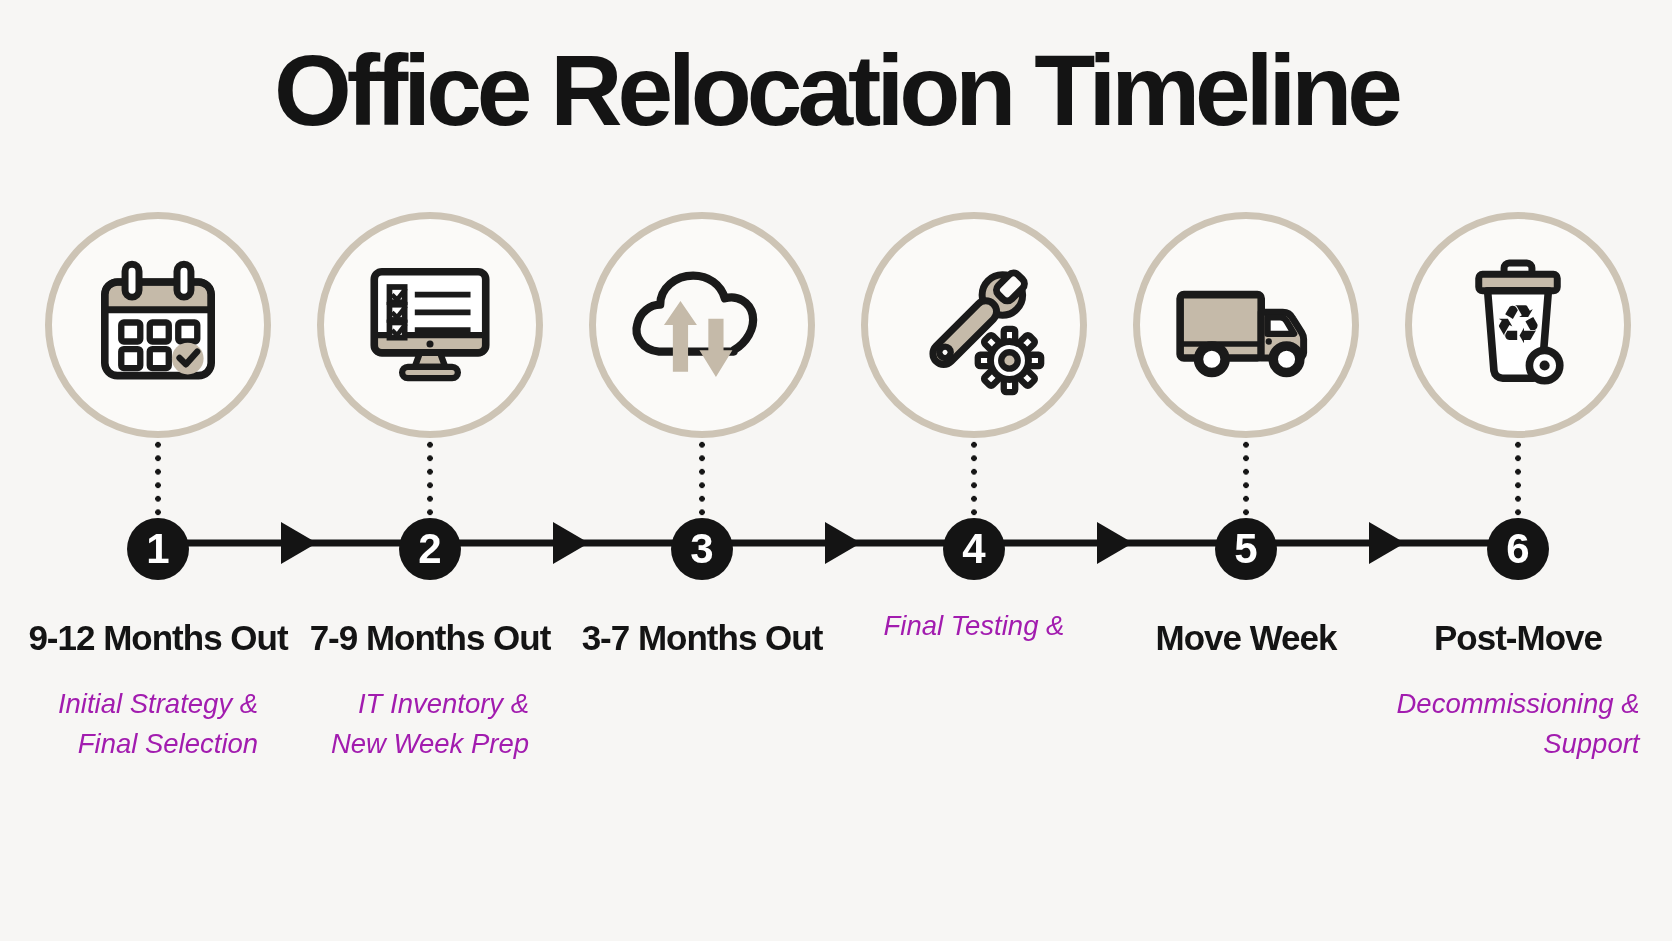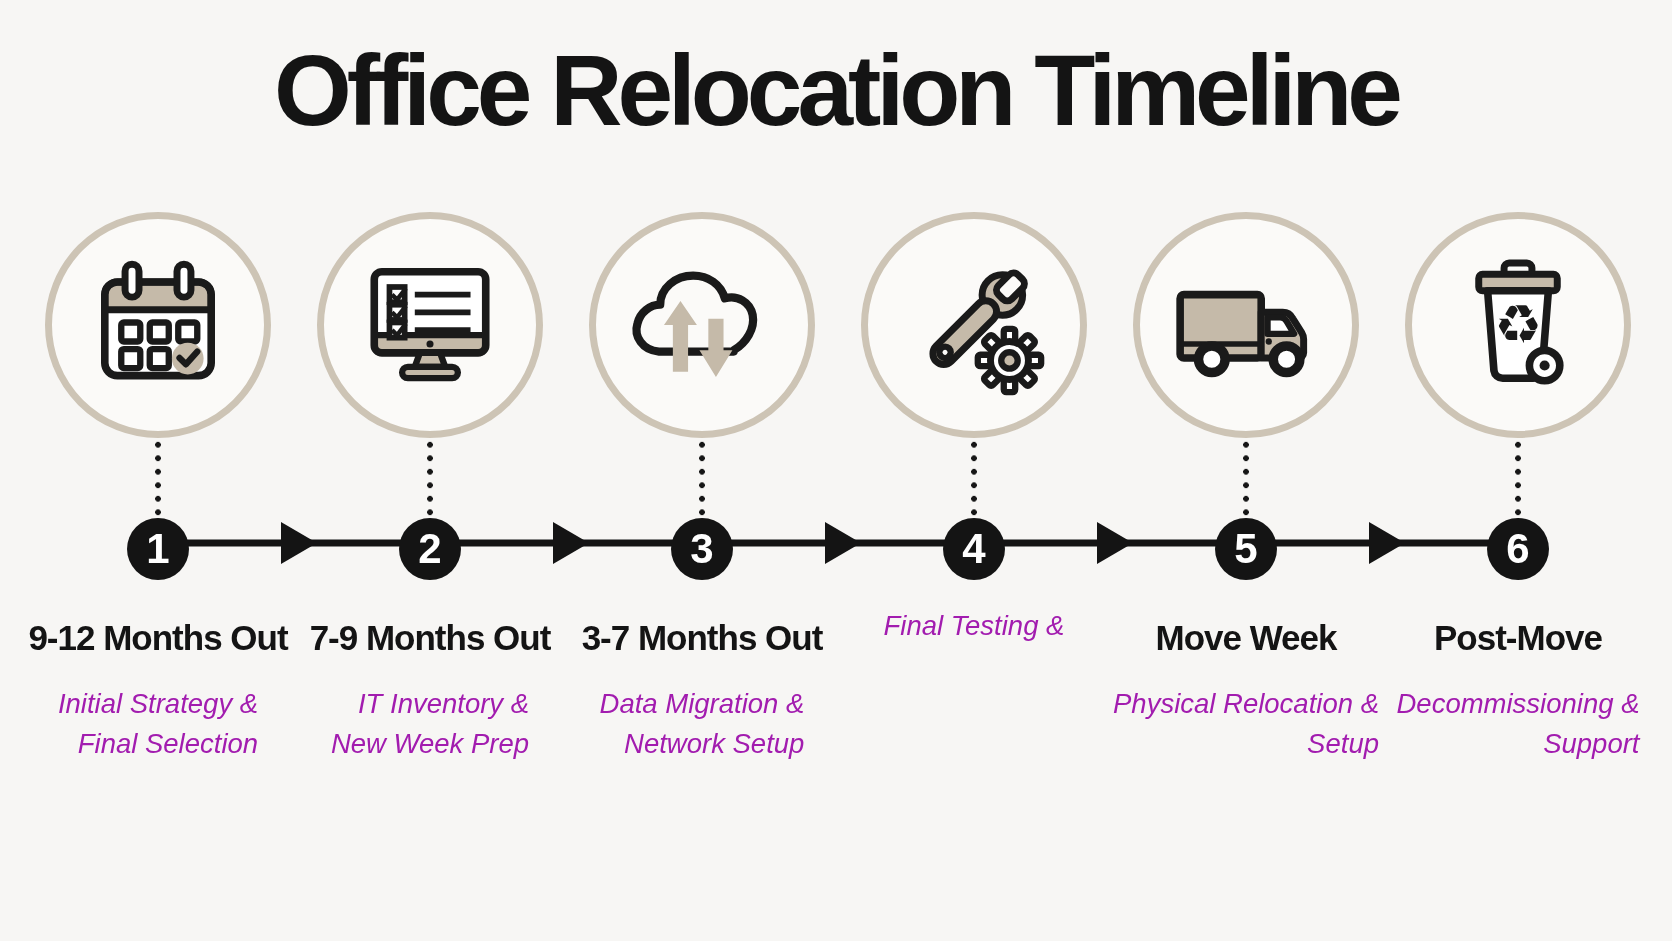--- a/index.html
+++ b/index.html
@@ -128,24 +128,20 @@
           <path d="M26,81 C13,80 6,69 9,59 C11,50 19,44 27,44 C27,31 39,21 53,21 C65,21 75,28 78,39 C88,36 98,42 100,52 C102,63 95,74 85,80 L85,81 Z" fill="#fbfaf8" stroke="#1a1a1a" stroke-width="6.5" stroke-linejoin="round"></path>
           <path d="M37,97 V60 H30 L43,41 L56,60 H49 V97 Z" fill="#c5baa9"></path>
           <path d="M65,55 V80 H58 L71,101 L84,80 H77 V55 Z" fill="#c5baa9"></path>
         </svg>
       </div>
       <div class="connector"></div>
       <div class="node">
         <span>3</span>
       </div>
       <div class="period">3-7 Months Out</div>
-      <div class="desc">
-        <div>Data Migration &amp;</div>
-        <div>Network Setup</div>
-      </div>
     </div>
 
     <div class="stage">
       <div class="icon-circle">
         <svg width="152" height="152" viewBox="0 0 120 120">
           <g transform="rotate(-45 58 60)">
             <circle cx="92" cy="60.5" r="16" fill="#c5baa9" stroke="#1a1a1a" stroke-width="5.5"></circle>
             <rect x="90" y="53" width="22" height="15" rx="5" fill="#fbfaf8" stroke="#1a1a1a" stroke-width="5.5"></rect>
             <rect x="18" y="52" width="64" height="17" rx="8.5" fill="#c5baa9" stroke="#1a1a1a" stroke-width="5.5"></rect>
             <circle cx="28" cy="60.5" r="4.5" fill="#fbfaf8" stroke="#1a1a1a" stroke-width="5"></circle>
@@ -183,24 +179,20 @@
           <circle cx="78" cy="73" r="2.5" fill="#1a1a1a"></circle>
           <circle cx="33" cy="87" r="10.5" fill="#ffffff" stroke="#1a1a1a" stroke-width="7.5"></circle>
           <circle cx="92" cy="87" r="10.5" fill="#ffffff" stroke="#1a1a1a" stroke-width="7.5"></circle>
         </svg>
       </div>
       <div class="connector"></div>
       <div class="node">
         <span>5</span>
       </div>
       <div class="period">Move Week</div>
-      <div class="desc">
-        <div>Physical Relocation &amp;</div>
-        <div>Setup</div>
-      </div>
     </div>
 
     <div class="stage">
       <div class="icon-circle">
         <svg width="152" height="152" viewBox="0 0 120 120">
           <rect x="49" y="11" width="22" height="11" rx="4" fill="#fbfaf8" stroke="#1a1a1a" stroke-width="5.5"></rect>
           <rect x="29" y="20" width="62" height="13" rx="3" fill="#c5baa9" stroke="#1a1a1a" stroke-width="5.5"></rect>
           <path d="M36,33 L41,96 a7,7 0 0 0 7,6 h24 a7,7 0 0 0 7,-6 L84,33 Z" fill="#ffffff" stroke="#1a1a1a" stroke-width="6" stroke-linejoin="round"></path>
           <text x="60" y="74" text-anchor="middle" font-family="DejaVu Sans" font-size="42" fill="#1a1a1a">♻</text>
           <circle cx="81" cy="92" r="12" fill="#ffffff" stroke="#1a1a1a" stroke-width="6"></circle>

